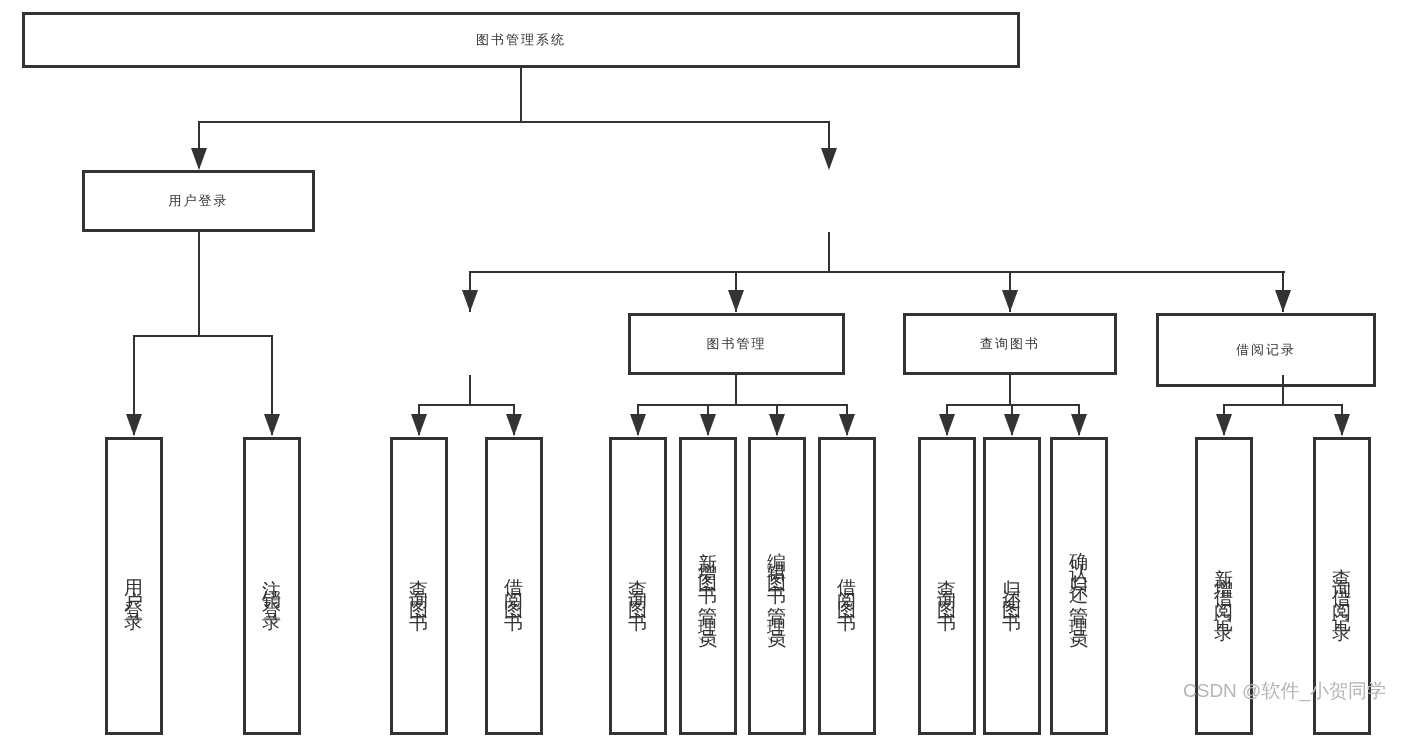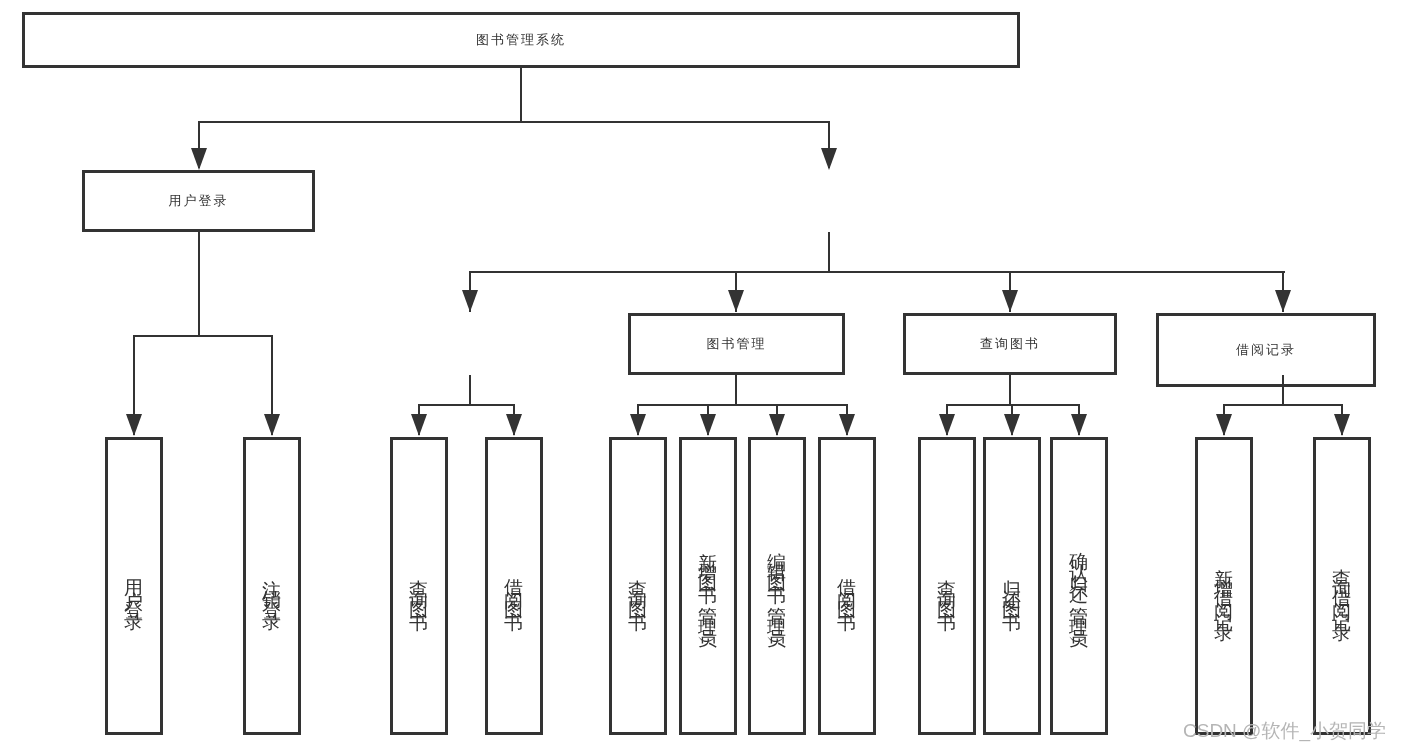--- a/index.html
+++ b/index.html
@@ -147,15 +147,15 @@
     <span class="vlabel">确认归还（管理员）</span>
   </div>
 
   <div class="box" style="left:1195px;top:437px;width:58px;height:298px">
     <span class="vlabel">新增借阅记录</span>
   </div>
   <div class="box" style="left:1313px;top:437px;width:58px;height:298px">
     <span class="vlabel">查询借阅记录</span>
   </div>
 
-  <div class="watermark" style="left:1183px;top:718px">CSDN @软件_小贺同学</div>
+  <div class="watermark" style="left:1183px;top:678px">CSDN @软件_小贺同学</div>
 
 </div>
 
 </body></html>

